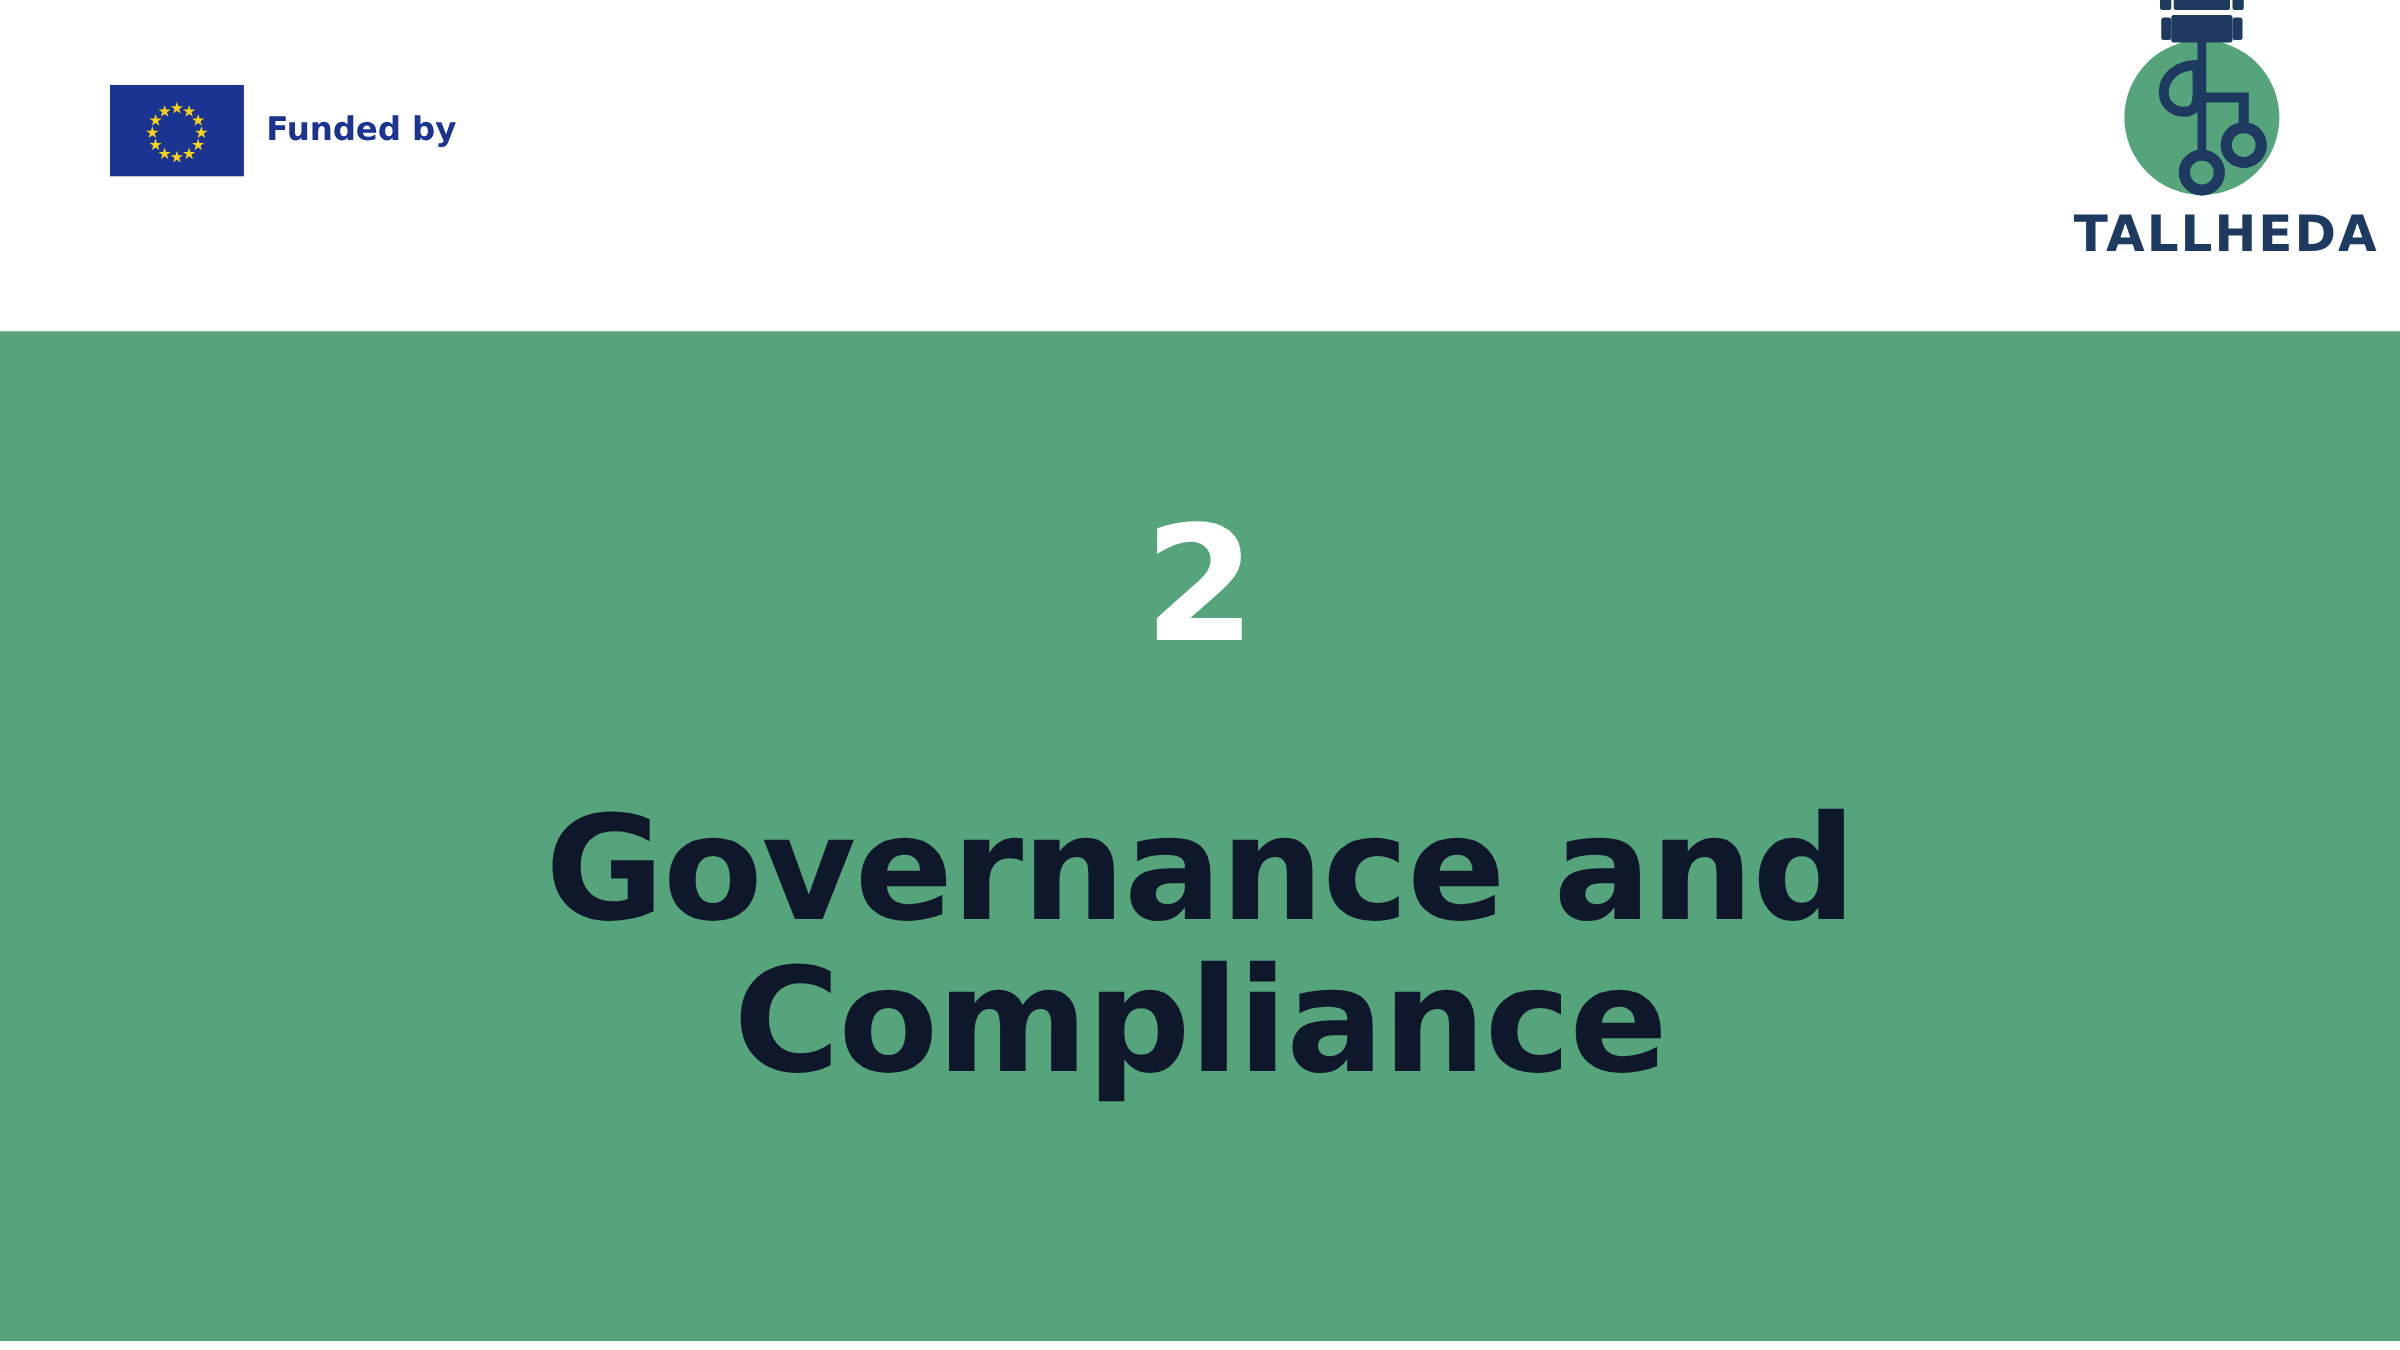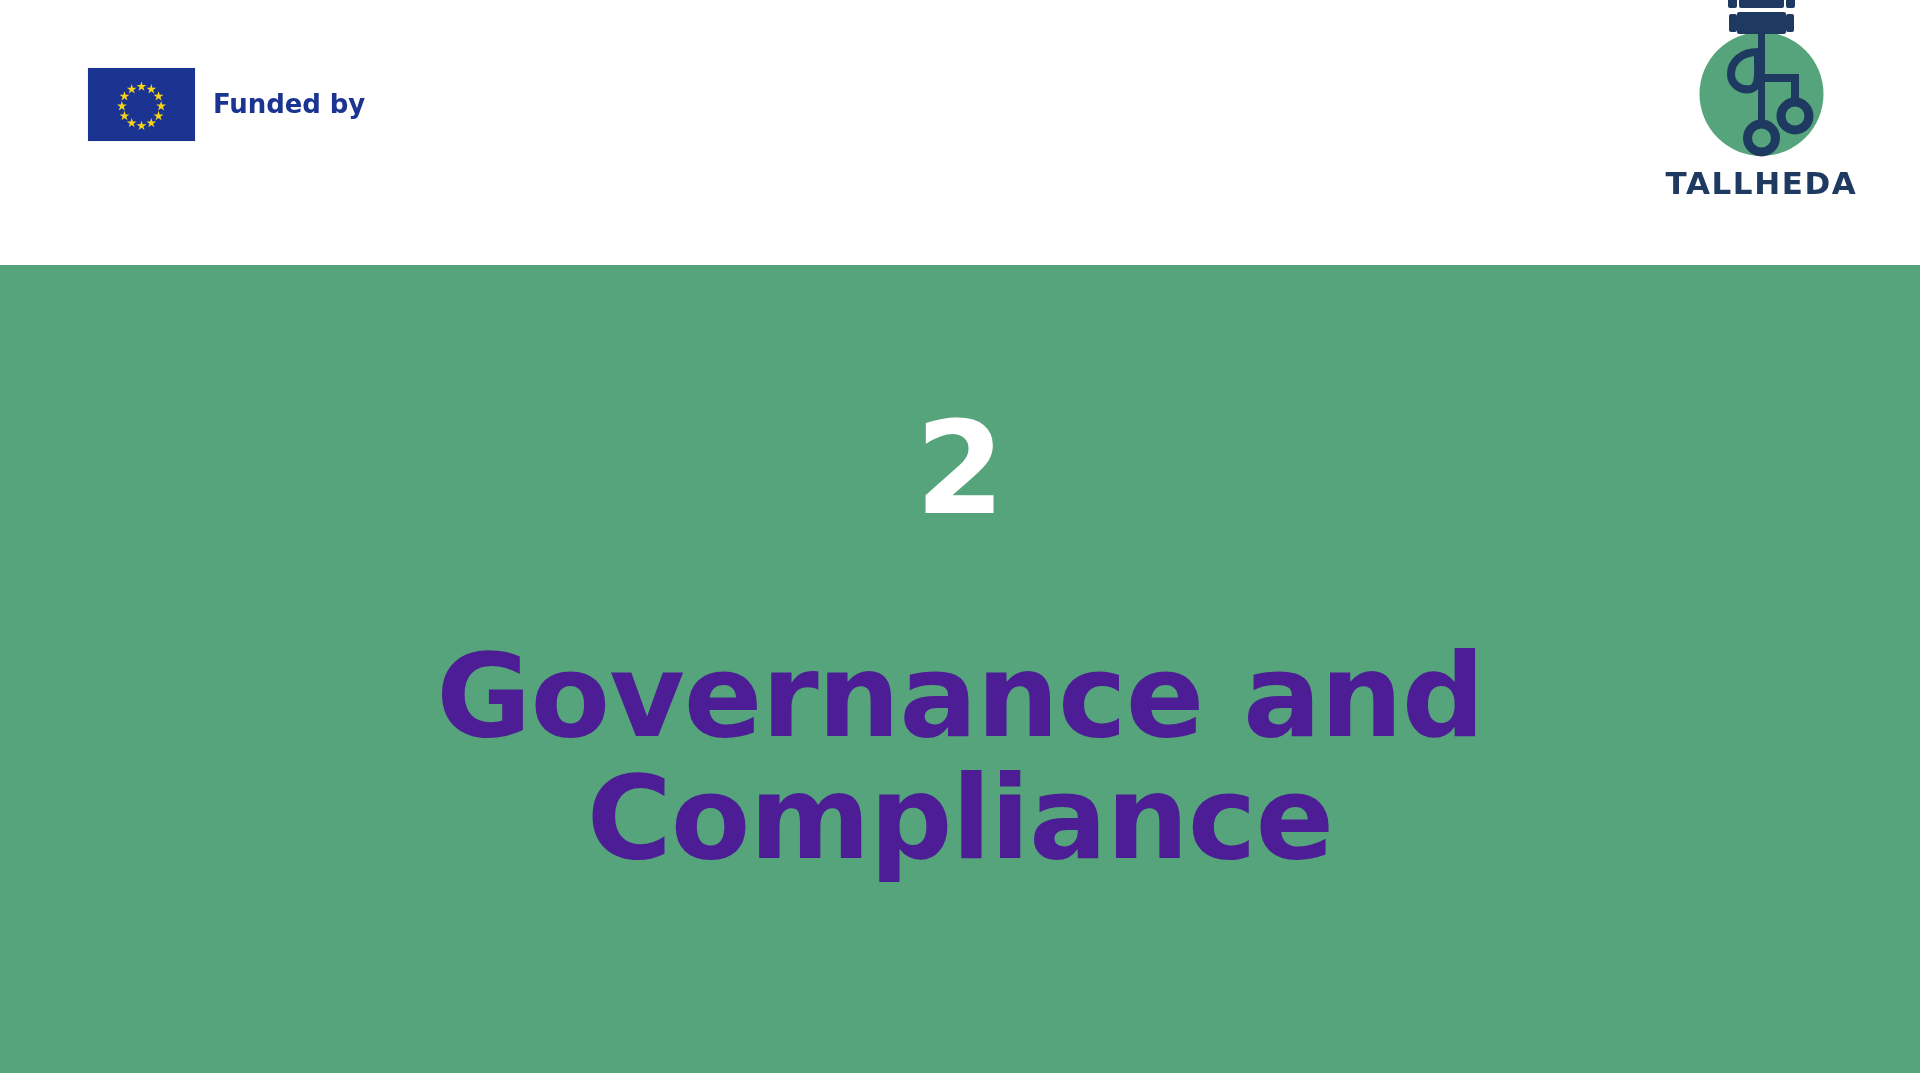--- a/index.html
+++ b/index.html
@@ -82,21 +82,21 @@
 
   .brand-name {
     position: absolute;
     left: 0;
     top: 168px;
     width: 205px;
     text-align: center;
     color: #1f3a60;
     font-family: "DejaVu Sans", "Liberation Sans", sans-serif;
     font-weight: bold;
-    font-size: 31px;
+    font-size: 40px;
     letter-spacing: 1.6px;
     line-height: 1;
   }
 
   
   .banner {
     position: absolute;
     left: 0;
     top: 265px;
     width: 1920px;
@@ -117,21 +117,21 @@
     line-height: 1;
     letter-spacing: 0px;
   }
 
   .section-title {
     position: absolute;
     left: 0;
     top: 370px;
     width: 1920px;
     text-align: center;
-    color: #4c1d95;
+    color: #0f172a;
     font-family: "DejaVu Sans", "Liberation Sans", sans-serif;
     font-weight: bold;
     font-size: 116px;
     line-height: 1.05;
     letter-spacing: -1px;
     padding: 0 80px;
     box-sizing: border-box;
   }
 
   .bottom-strip {

